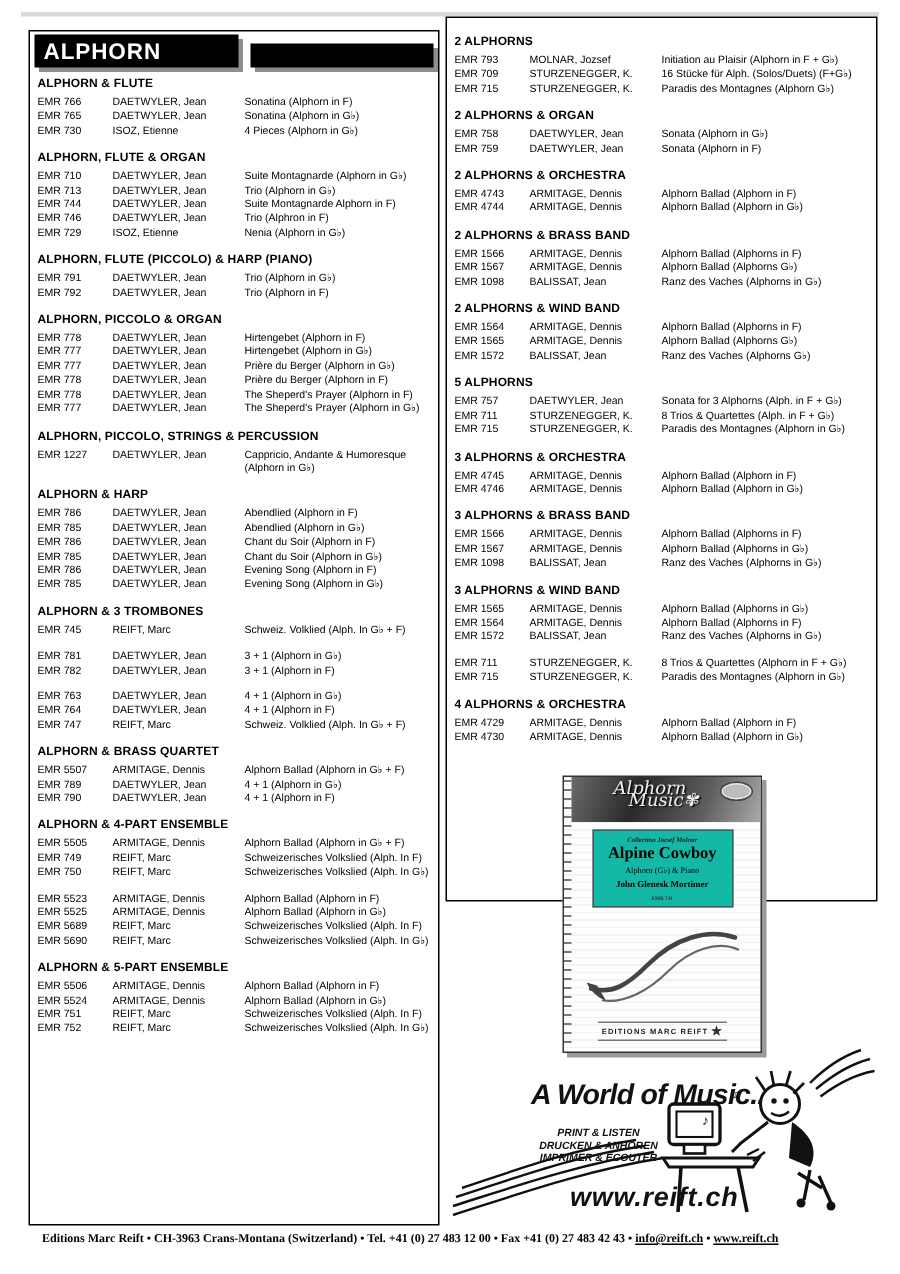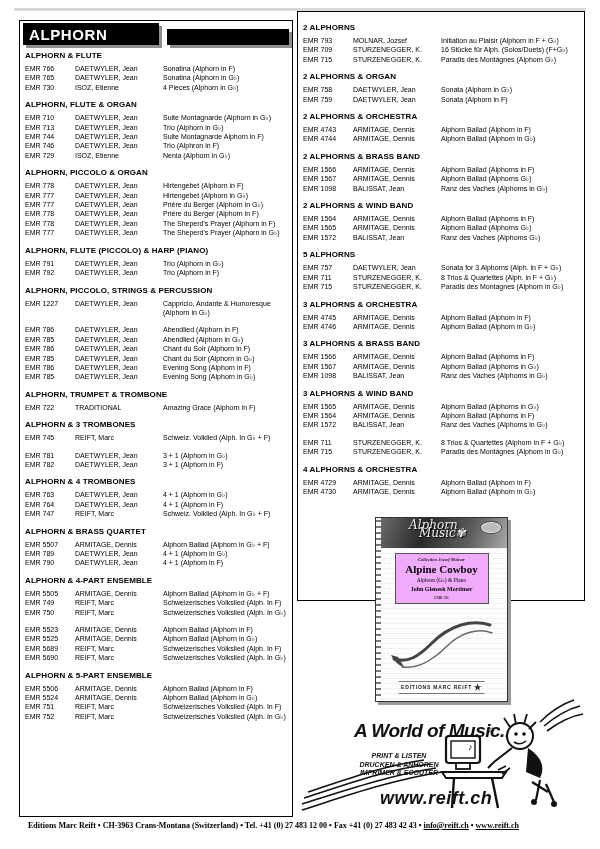--- a/index.html
+++ b/index.html
@@ -39,21 +39,21 @@
   .spiral{position:absolute;left:0;top:2px;bottom:2px;width:5px;
     background:repeating-linear-gradient(to bottom,#777 0 1.5px,transparent 1.5px 6px);}
   .cover-top{position:relative;height:30px;margin-left:5px;
     background:linear-gradient(110deg,#6b6b6b 0%,#2a2a2a 35%,#5e5e5e 70%,#a9a9a9 100%);}
   .cover-logo{position:absolute;left:28px;top:1px;color:#eee;
     font-family:"DejaVu Serif", serif;font-style:italic;line-height:13px;font-size:12px;
     text-shadow:1px 1px 1px #000;}
   .cover-logo .l2{margin-left:10px;margin-top:-5px;display:block;text-align:center;}
   .cover-badge{position:absolute;right:6px;top:4px;width:18px;height:9px;border-radius:50%;
     background:#bcbcbc;border:1px solid #e8e8e8;box-shadow:0 0 0 1px #444;}
-  .cover-panel{position:relative;width:88px;margin:5px auto 0 auto;background:#f0abfc;
+  .cover-panel{position:relative;width:88px;margin:5px auto 0 auto;background:#14b8a6;
     border:1px solid #555;text-align:center;font-family:"Liberation Serif", serif;padding:3px 2px 3px 2px;}
   .cover-collection{font-size:4.5px;font-style:italic;font-weight:bold;color:#222;}
   .cover-title{font-size:11px;font-weight:bold;margin-top:1px;}
   .cover-sub{font-size:5.5px;margin-top:2px;}
   .cover-comp{font-size:6px;font-weight:bold;margin-top:3px;}
   .cover-ref{font-size:3.5px;font-weight:bold;margin-top:4px;color:#333;}
   .cover-swoosh{position:absolute;left:12px;top:95px;}
   .cover-pub{position:absolute;left:50%;transform:translateX(-50%);bottom:7px;white-space:nowrap;
     font-size:5px;letter-spacing:0.8px;font-weight:bold;color:#222;
     border-top:1px solid #777;border-bottom:1px solid #777;padding:1px 3px;}
@@ -128,20 +128,33 @@
           <span class="comp">DAETWYLER, Jean</span>
           <span class="tit">Trio (Alphron in F)</span>
         </div>
         <div class="row">
           <span class="ref">EMR 729</span>
           <span class="comp">ISOZ, Etienne</span>
           <span class="tit">Nenia (Alphorn in G♭)</span>
         </div>
       </div>
       <div class="sec">
+        <div class="sec-h">ALPHORN, FLUTE (PICCOLO) &amp; HARP (PIANO)</div>
+        <div class="row">
+          <span class="ref">EMR 791</span>
+          <span class="comp">DAETWYLER, Jean</span>
+          <span class="tit">Trio (Alphorn in G♭)</span>
+        </div>
+        <div class="row">
+          <span class="ref">EMR 792</span>
+          <span class="comp">DAETWYLER, Jean</span>
+          <span class="tit">Trio (Alphorn in F)</span>
+        </div>
+      </div>
+      <div class="sec">
         <div class="sec-h">ALPHORN, PICCOLO &amp; ORGAN</div>
         <div class="row">
           <span class="ref">EMR 778</span>
           <span class="comp">DAETWYLER, Jean</span>
           <span class="tit">Hirtengebet (Alphorn in F)</span>
         </div>
         <div class="row">
           <span class="ref">EMR 777</span>
           <span class="comp">DAETWYLER, Jean</span>
           <span class="tit">Hirtengebet (Alphorn in G♭)</span>
@@ -158,45 +171,33 @@
         </div>
         <div class="row">
           <span class="ref">EMR 778</span>
           <span class="comp">DAETWYLER, Jean</span>
           <span class="tit">The Sheperd's Prayer (Alphorn in F)</span>
         </div>
         <div class="row">
           <span class="ref">EMR 777</span>
           <span class="comp">DAETWYLER, Jean</span>
           <span class="tit">The Sheperd's Prayer (Alphorn in G♭)</span>
-        </div>
-      </div>
-      <div class="sec">
-        <div class="sec-h">ALPHORN, FLUTE (PICCOLO) &amp; HARP (PIANO)</div>
-        <div class="row">
-          <span class="ref">EMR 791</span>
-          <span class="comp">DAETWYLER, Jean</span>
-          <span class="tit">Trio (Alphorn in G♭)</span>
-        </div>
-        <div class="row">
-          <span class="ref">EMR 792</span>
-          <span class="comp">DAETWYLER, Jean</span>
-          <span class="tit">Trio (Alphorn in F)</span>
         </div>
       </div>
       <div class="sec">
         <div class="sec-h">ALPHORN, PICCOLO, STRINGS &amp; PERCUSSION</div>
         <div class="row">
           <span class="ref">EMR 1227</span>
           <span class="comp">DAETWYLER, Jean</span>
           <span class="tit">Cappricio, Andante &amp; Humoresque
 (Alphorn in G♭)</span>
         </div>
       </div>
       <div class="sec">
+        <div class="sec-h">ALPHORN &amp; HARP</div>
         <div class="row">
           <span class="ref">EMR 786</span>
           <span class="comp">DAETWYLER, Jean</span>
           <span class="tit">Abendlied (Alphorn in F)</span>
         </div>
         <div class="row">
           <span class="ref">EMR 785</span>
           <span class="comp">DAETWYLER, Jean</span>
           <span class="tit">Abendlied (Alphorn in G♭)</span>
         </div>
@@ -215,49 +216,40 @@
           <span class="comp">DAETWYLER, Jean</span>
           <span class="tit">Evening Song (Alphorn in F)</span>
         </div>
         <div class="row">
           <span class="ref">EMR 785</span>
           <span class="comp">DAETWYLER, Jean</span>
           <span class="tit">Evening Song (Alphorn in G♭)</span>
         </div>
       </div>
       <div class="sec">
-        <div class="sec-h">ALPHORN, TRUMPET &amp; TROMBONE</div>
-        <div class="row">
-          <span class="ref">EMR 722</span>
-          <span class="comp">TRADITIONAL</span>
-          <span class="tit">Amazing Grace (Alphorn in F)</span>
-        </div>
-      </div>
-      <div class="sec">
         <div class="sec-h">ALPHORN &amp; 3 TROMBONES</div>
         <div class="row">
           <span class="ref">EMR 745</span>
           <span class="comp">REIFT, Marc</span>
           <span class="tit">Schweiz. Volklied (Alph. In G♭ + F)</span>
         </div>
       </div>
       <div class="sec">
         <div class="row">
           <span class="ref">EMR 781</span>
           <span class="comp">DAETWYLER, Jean</span>
           <span class="tit">3 + 1 (Alphorn in G♭)</span>
         </div>
         <div class="row">
           <span class="ref">EMR 782</span>
           <span class="comp">DAETWYLER, Jean</span>
           <span class="tit">3 + 1 (Alphorn in F)</span>
         </div>
       </div>
       <div class="sec">
-        <div class="sec-h">ALPHORN &amp; 4 TROMBONES</div>
         <div class="row">
           <span class="ref">EMR 763</span>
           <span class="comp">DAETWYLER, Jean</span>
           <span class="tit">4 + 1 (Alphorn in G♭)</span>
         </div>
         <div class="row">
           <span class="ref">EMR 764</span>
           <span class="comp">DAETWYLER, Jean</span>
           <span class="tit">4 + 1 (Alphorn in F)</span>
         </div>

